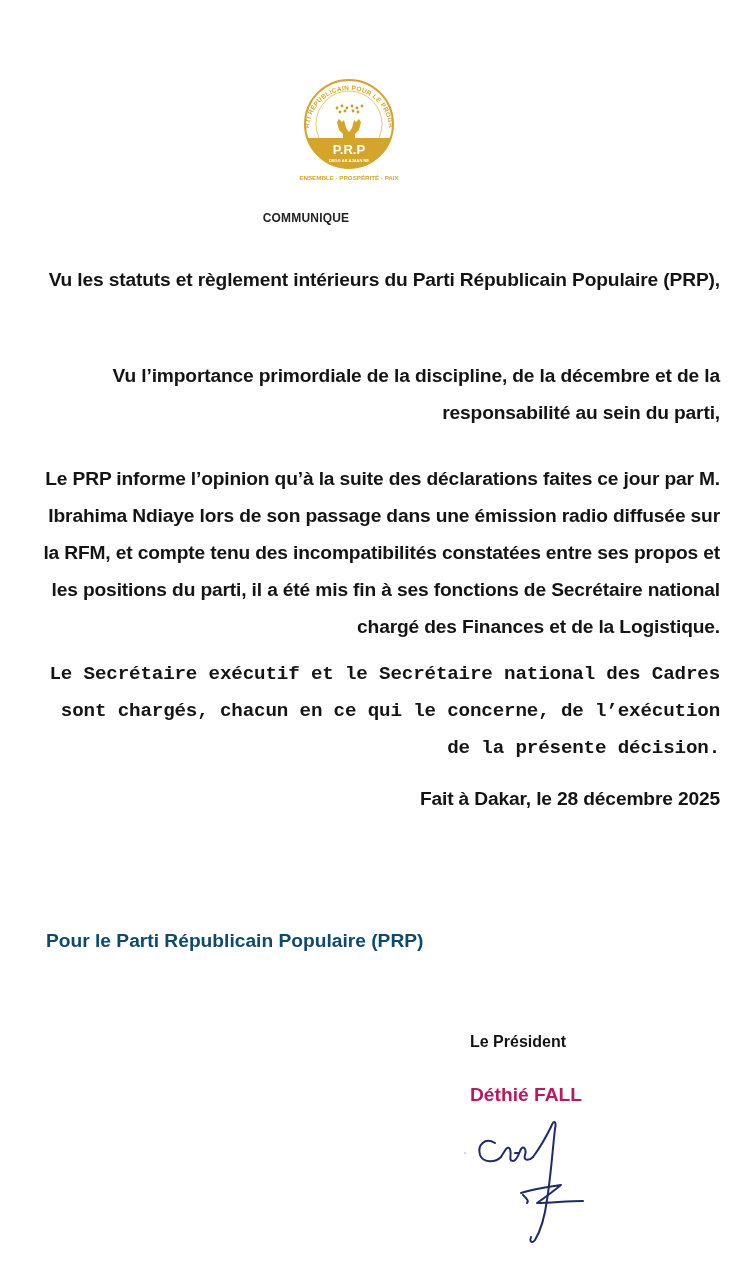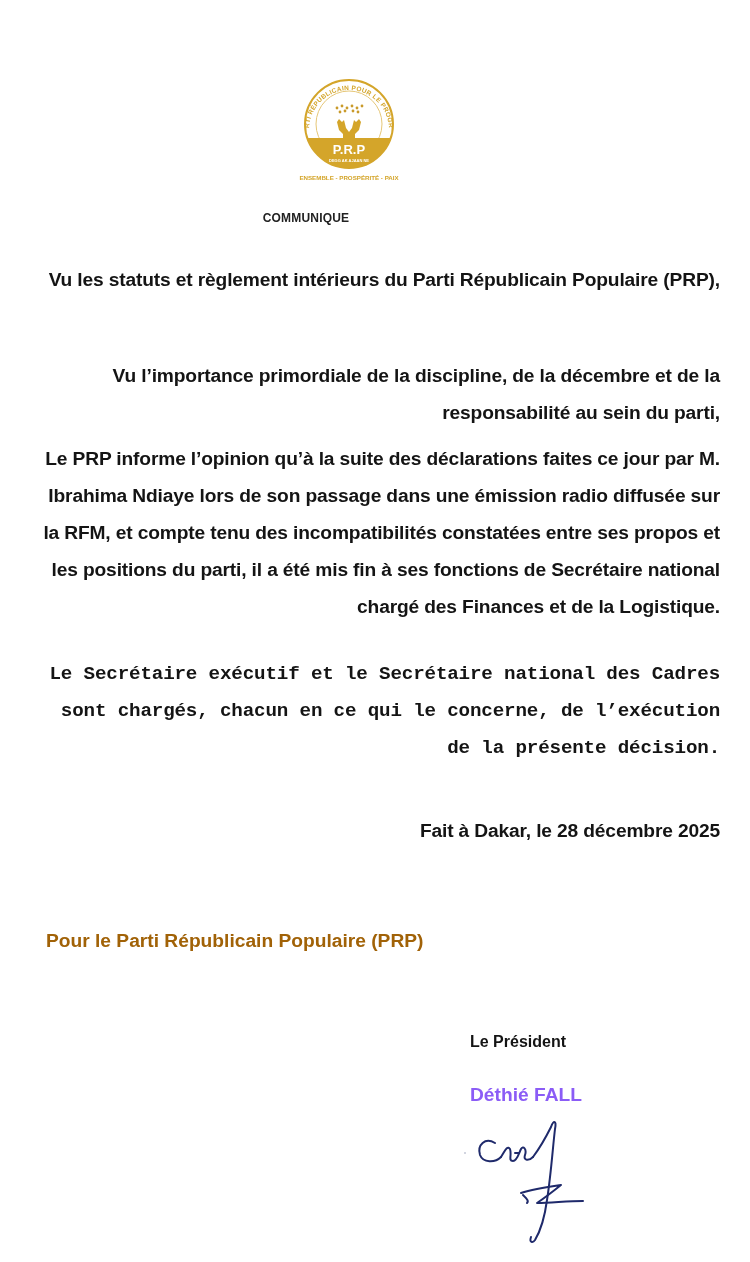--- a/index.html
+++ b/index.html
@@ -41,49 +41,49 @@
       width: 680px;
       font-size: 19.2px;
       font-weight: bold;
       line-height: 37px;
       color: #141414;
       letter-spacing: -0.15px;
       text-align: right;
     }
     .p1 { top: 261px; }
     .p2 { top: 357px; }
-    .p3 { top: 440px; }
+    .p3 { top: 460px; }
     .p4 { top: 656px; font-family: Liberation Mono, monospace; }
-    .place-date { top: 812px; }
+    .place-date { top: 780px; }
     .for-party {
       position: absolute;
       left: 46px;
       top: 926px;
       font-size: 19.2px;
       font-weight: bold;
       line-height: 30px;
-      color: #a16207;
+      color: #0c4a6e;
     }
     .sig-role {
       position: absolute;
       left: 470px;
       top: 1027px;
       font-size: 16px;
       font-weight: bold;
       line-height: 30px;
       color: #141414;
     }
     .sig-name {
       position: absolute;
       left: 470px;
       top: 1080px;
       font-size: 19.2px;
       font-weight: bold;
       line-height: 30px;
-      color: #8b5cf6;
+      color: #be185d;
     }
     .signature {
       position: absolute;
       left: 455px;
       top: 1115px;
       width: 150px;
       height: 140px;
     }
     .signature svg { width: 100%; height: 100%; display: block; }
   </style>

